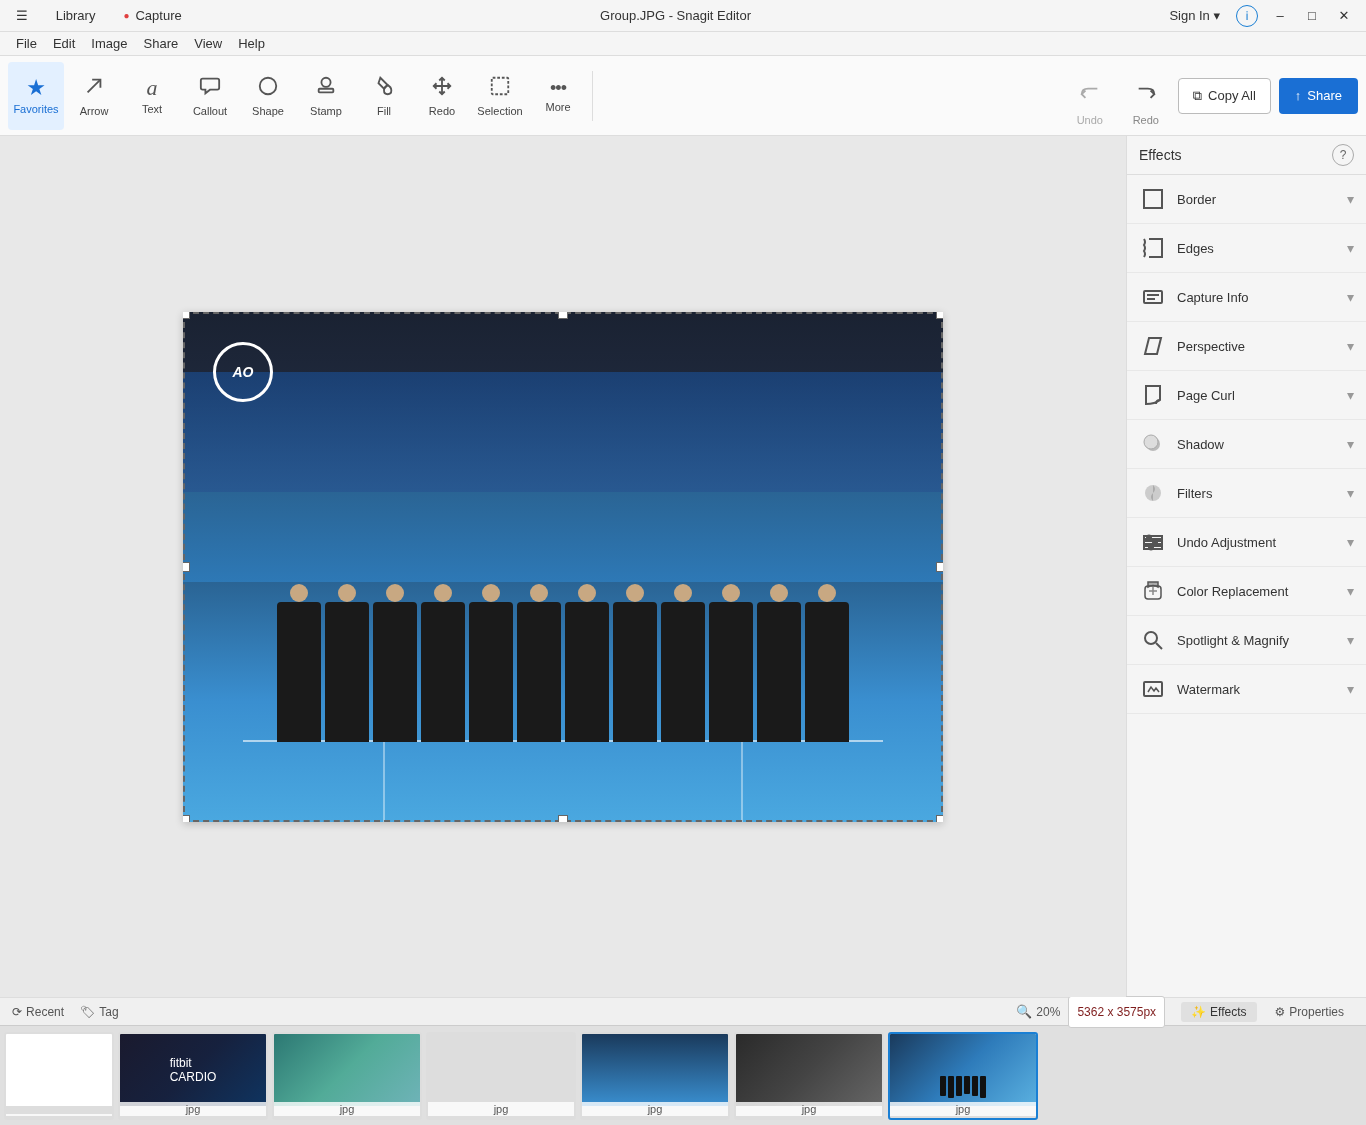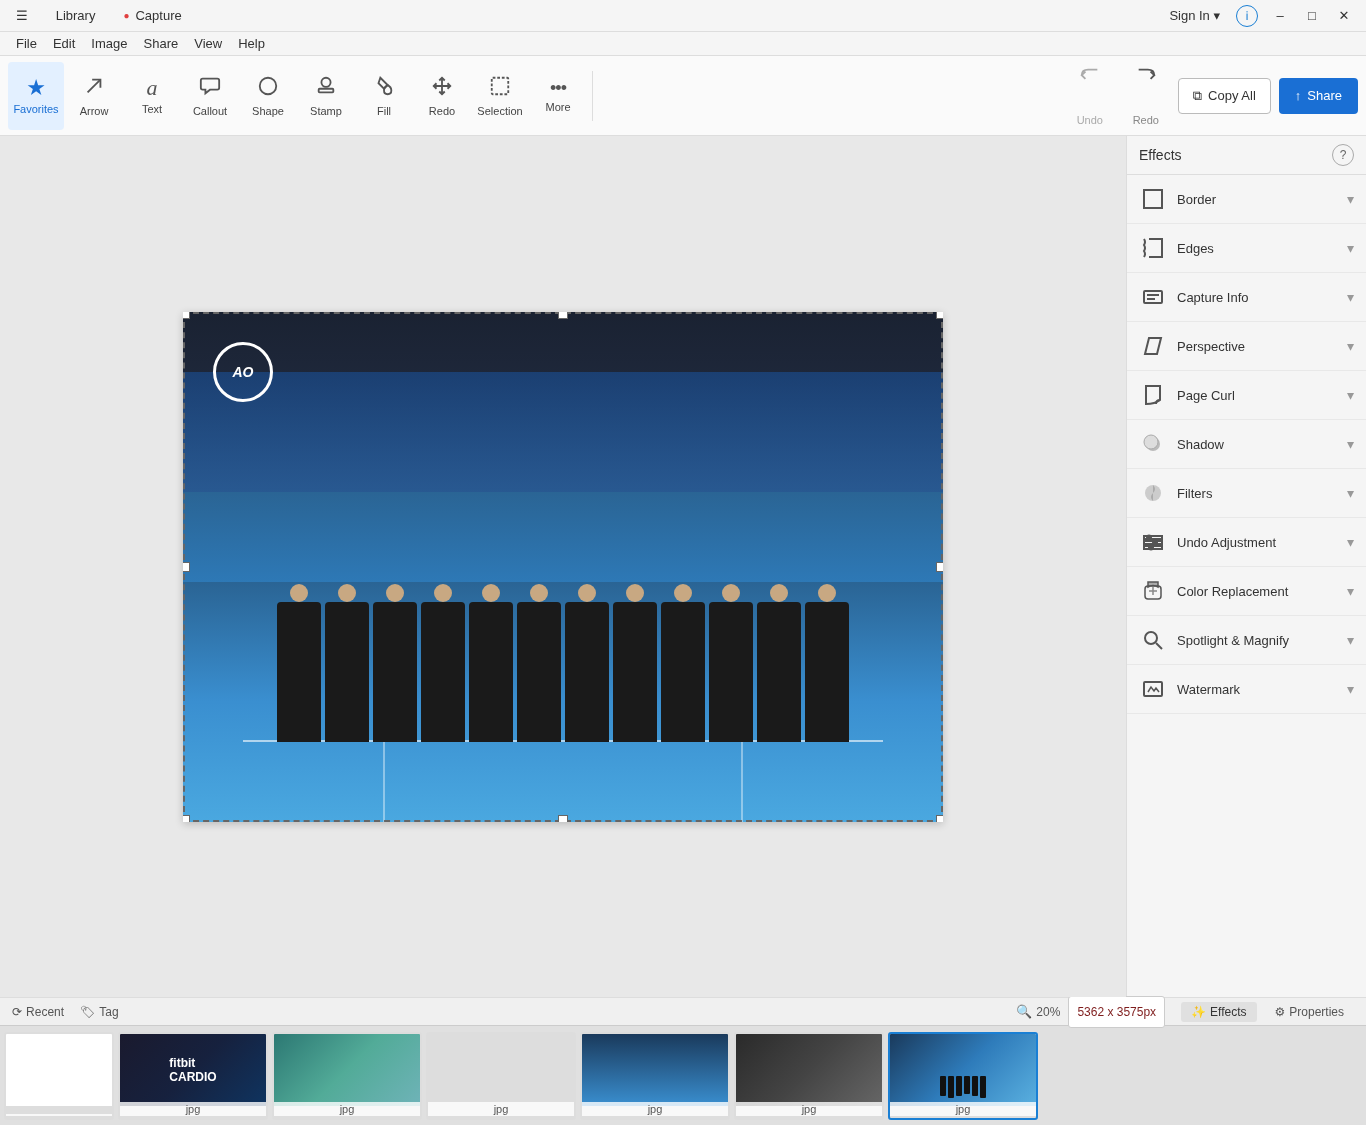--- a/index.html
+++ b/index.html
@@ -63,21 +63,21 @@
     }
     .tool-btn.active { background: #e3f0ff; color: #1a6fd4; }
     .tool-icon { font-size: 22px; line-height: 1; }
     .tool-divider { width: 1px; height: 50px; background: #ddd; margin: 0 4px; }
 
     .toolbar-right { display: flex; align-items: center; gap: 8px; }
     .btn-undo-redo {
       display: flex;
       flex-direction: column;
       align-items: center;
-      justify-content: space-between;
+      justify-content: flex-end;
       width: 48px;
       height: 60px;
       cursor: pointer;
       border: none;
       background: none;
       border-radius: 4px;
       font-size: 11px;
       color: #888;
       gap: 4px;
     }
@@ -395,20 +395,21 @@
   <div class="title-bar-left">
     <button class="sidebar-btn">☰</button>
     <button class="sidebar-btn">
       <span>Library</span>
     </button>
     <button class="sidebar-btn">
       <span style="color:#e04040; font-size:10px;">●</span>
       <span>Capture</span>
     </button>
   </div>
+  <div class="title-bar-title">Group.JPG - Snagit Editor</div>
   <div class="title-bar-right">
     <button class="title-bar-right" style="background:none;border:none;cursor:pointer;font-size:13px;color:#333;padding:2px 8px;">Sign In ▾</button>
     <button class="win-btn" style="border:1px solid #1a7fd4; border-radius:50%; width:22px; height:22px; font-size:12px; color:#1a7fd4;">ℹ</button>
     <div class="window-controls">
       <button class="win-btn">–</button>
       <button class="win-btn">□</button>
       <button class="win-btn close">✕</button>
     </div>
   </div>
 </div>
@@ -760,21 +761,21 @@
 
 <div class="filmstrip">
 
   <div class="film-item" style="width:110px;">
     <div style="width:100%;height:72px;background:white;"></div>
     <div class="film-label"></div>
   </div>
 
   <div class="film-item">
     <div class="film-bg-1" style="width:100%;height:72px;display:flex;align-items:center;justify-content:center;">
-      <span style="color:white;font-size:12px;font-weight:bold;">fitbit<br>CARDIO</span>
+      <span style="color:white;font-size:12px;font-weight:normal;">fitbit<br>CARDIO</span>
     </div>
     <div class="film-label">jpg</div>
   </div>
 
   <div class="film-item">
     <div class="film-bg-2" style="width:100%;height:72px;display:flex;align-items:center;justify-content:center;">
     </div>
     <div class="film-label">jpg</div>
   </div>
 

